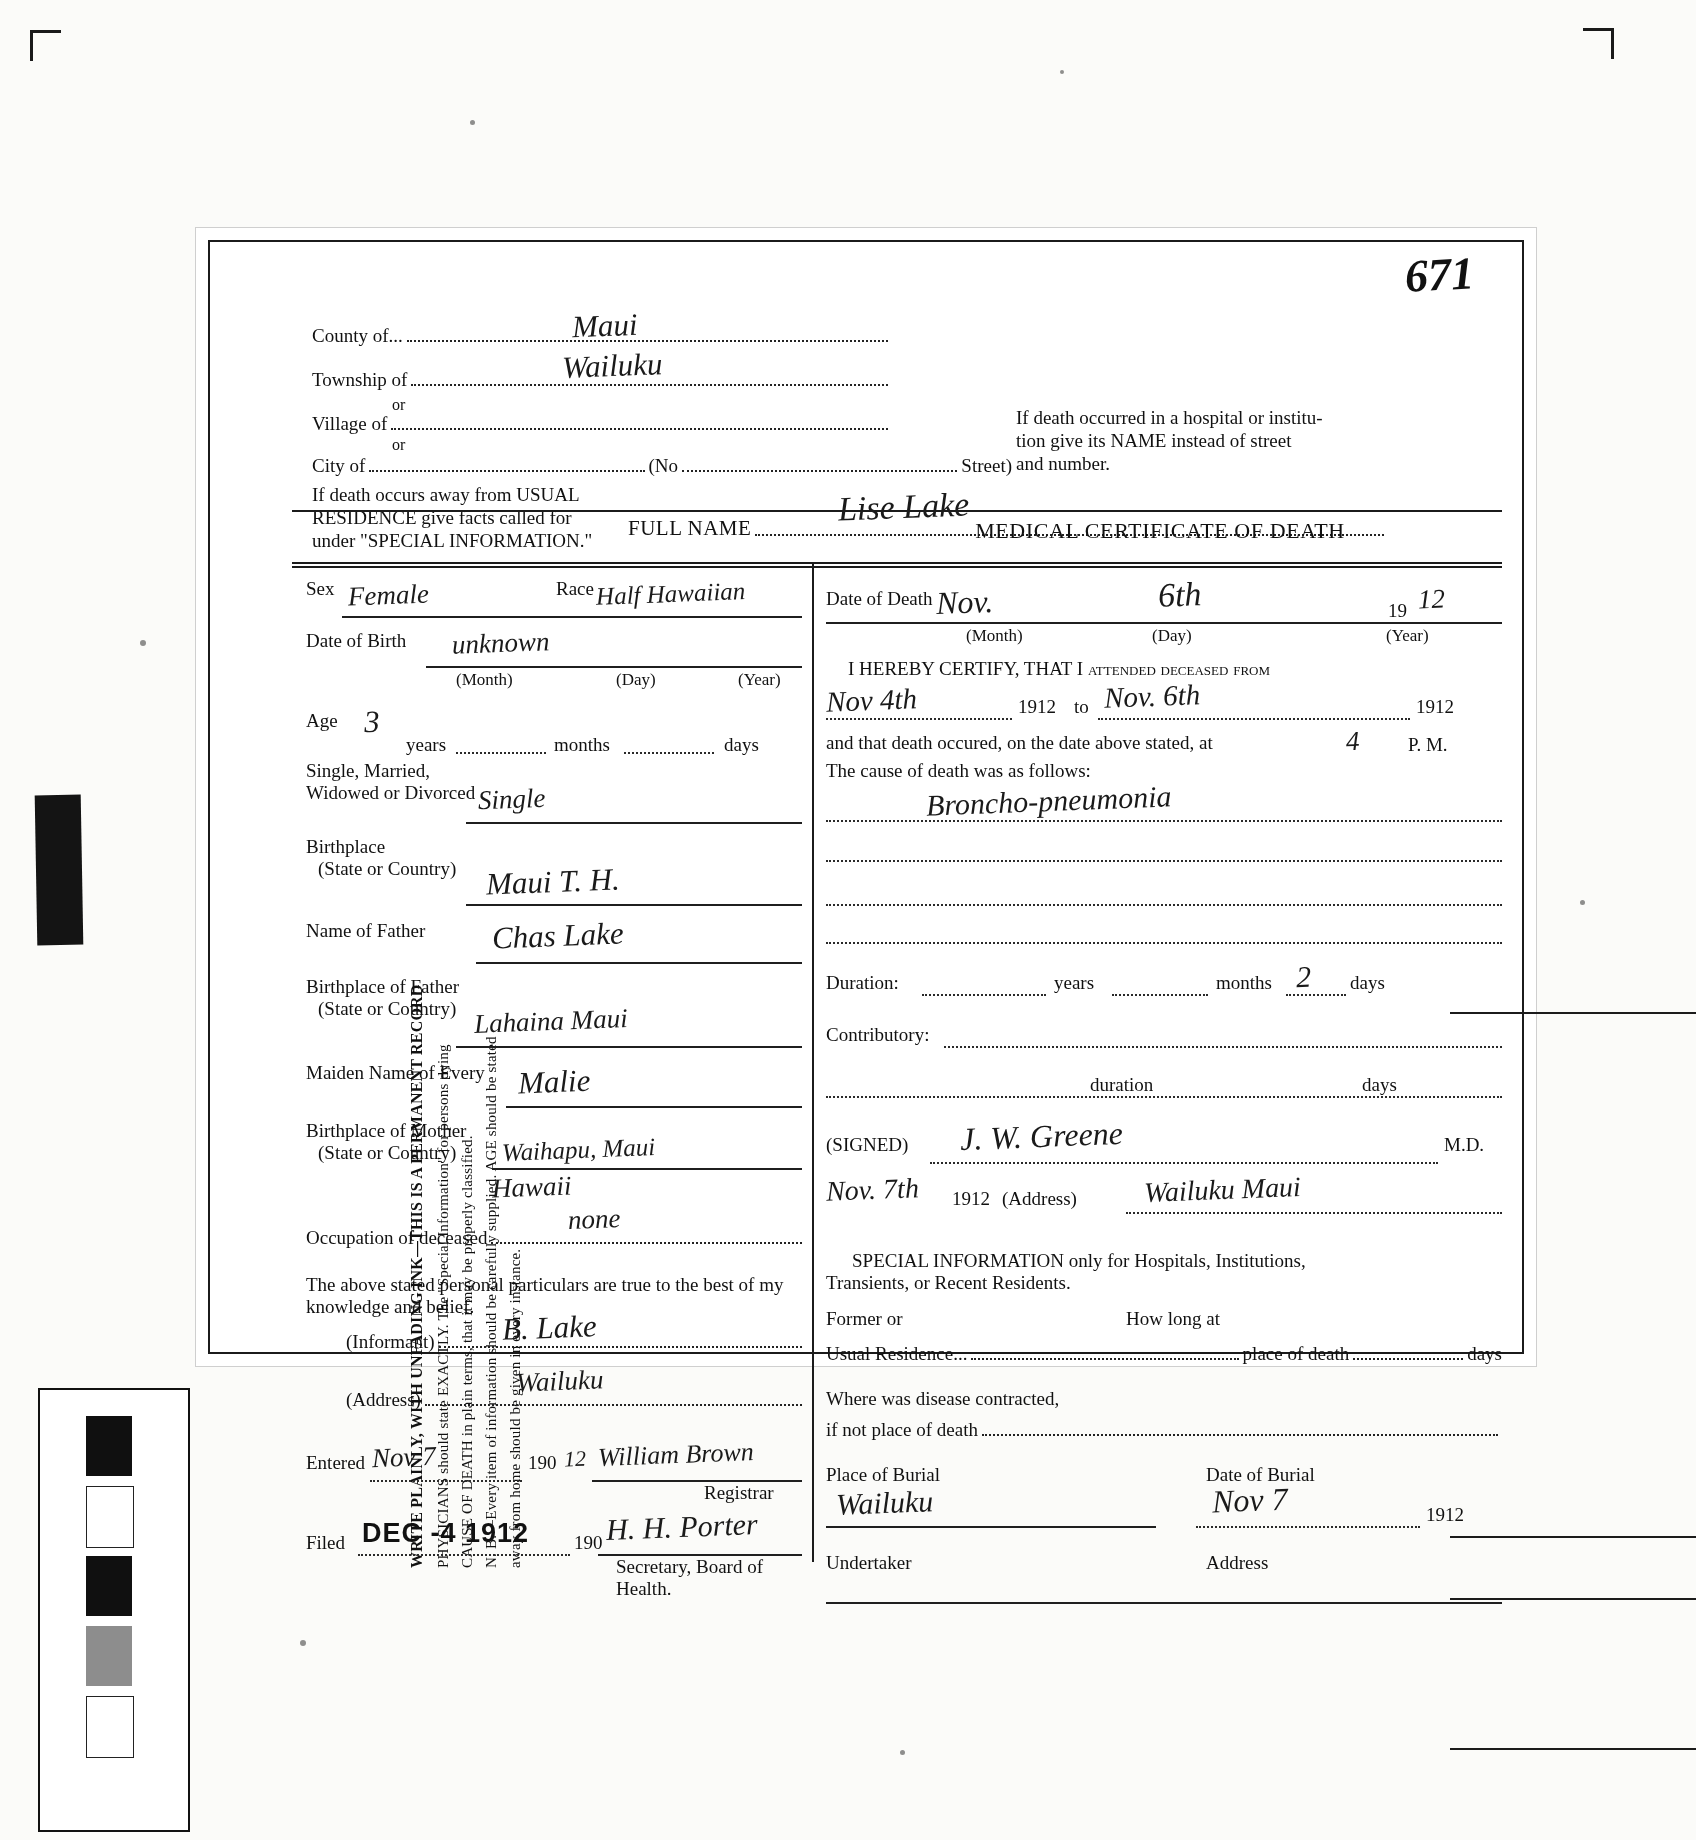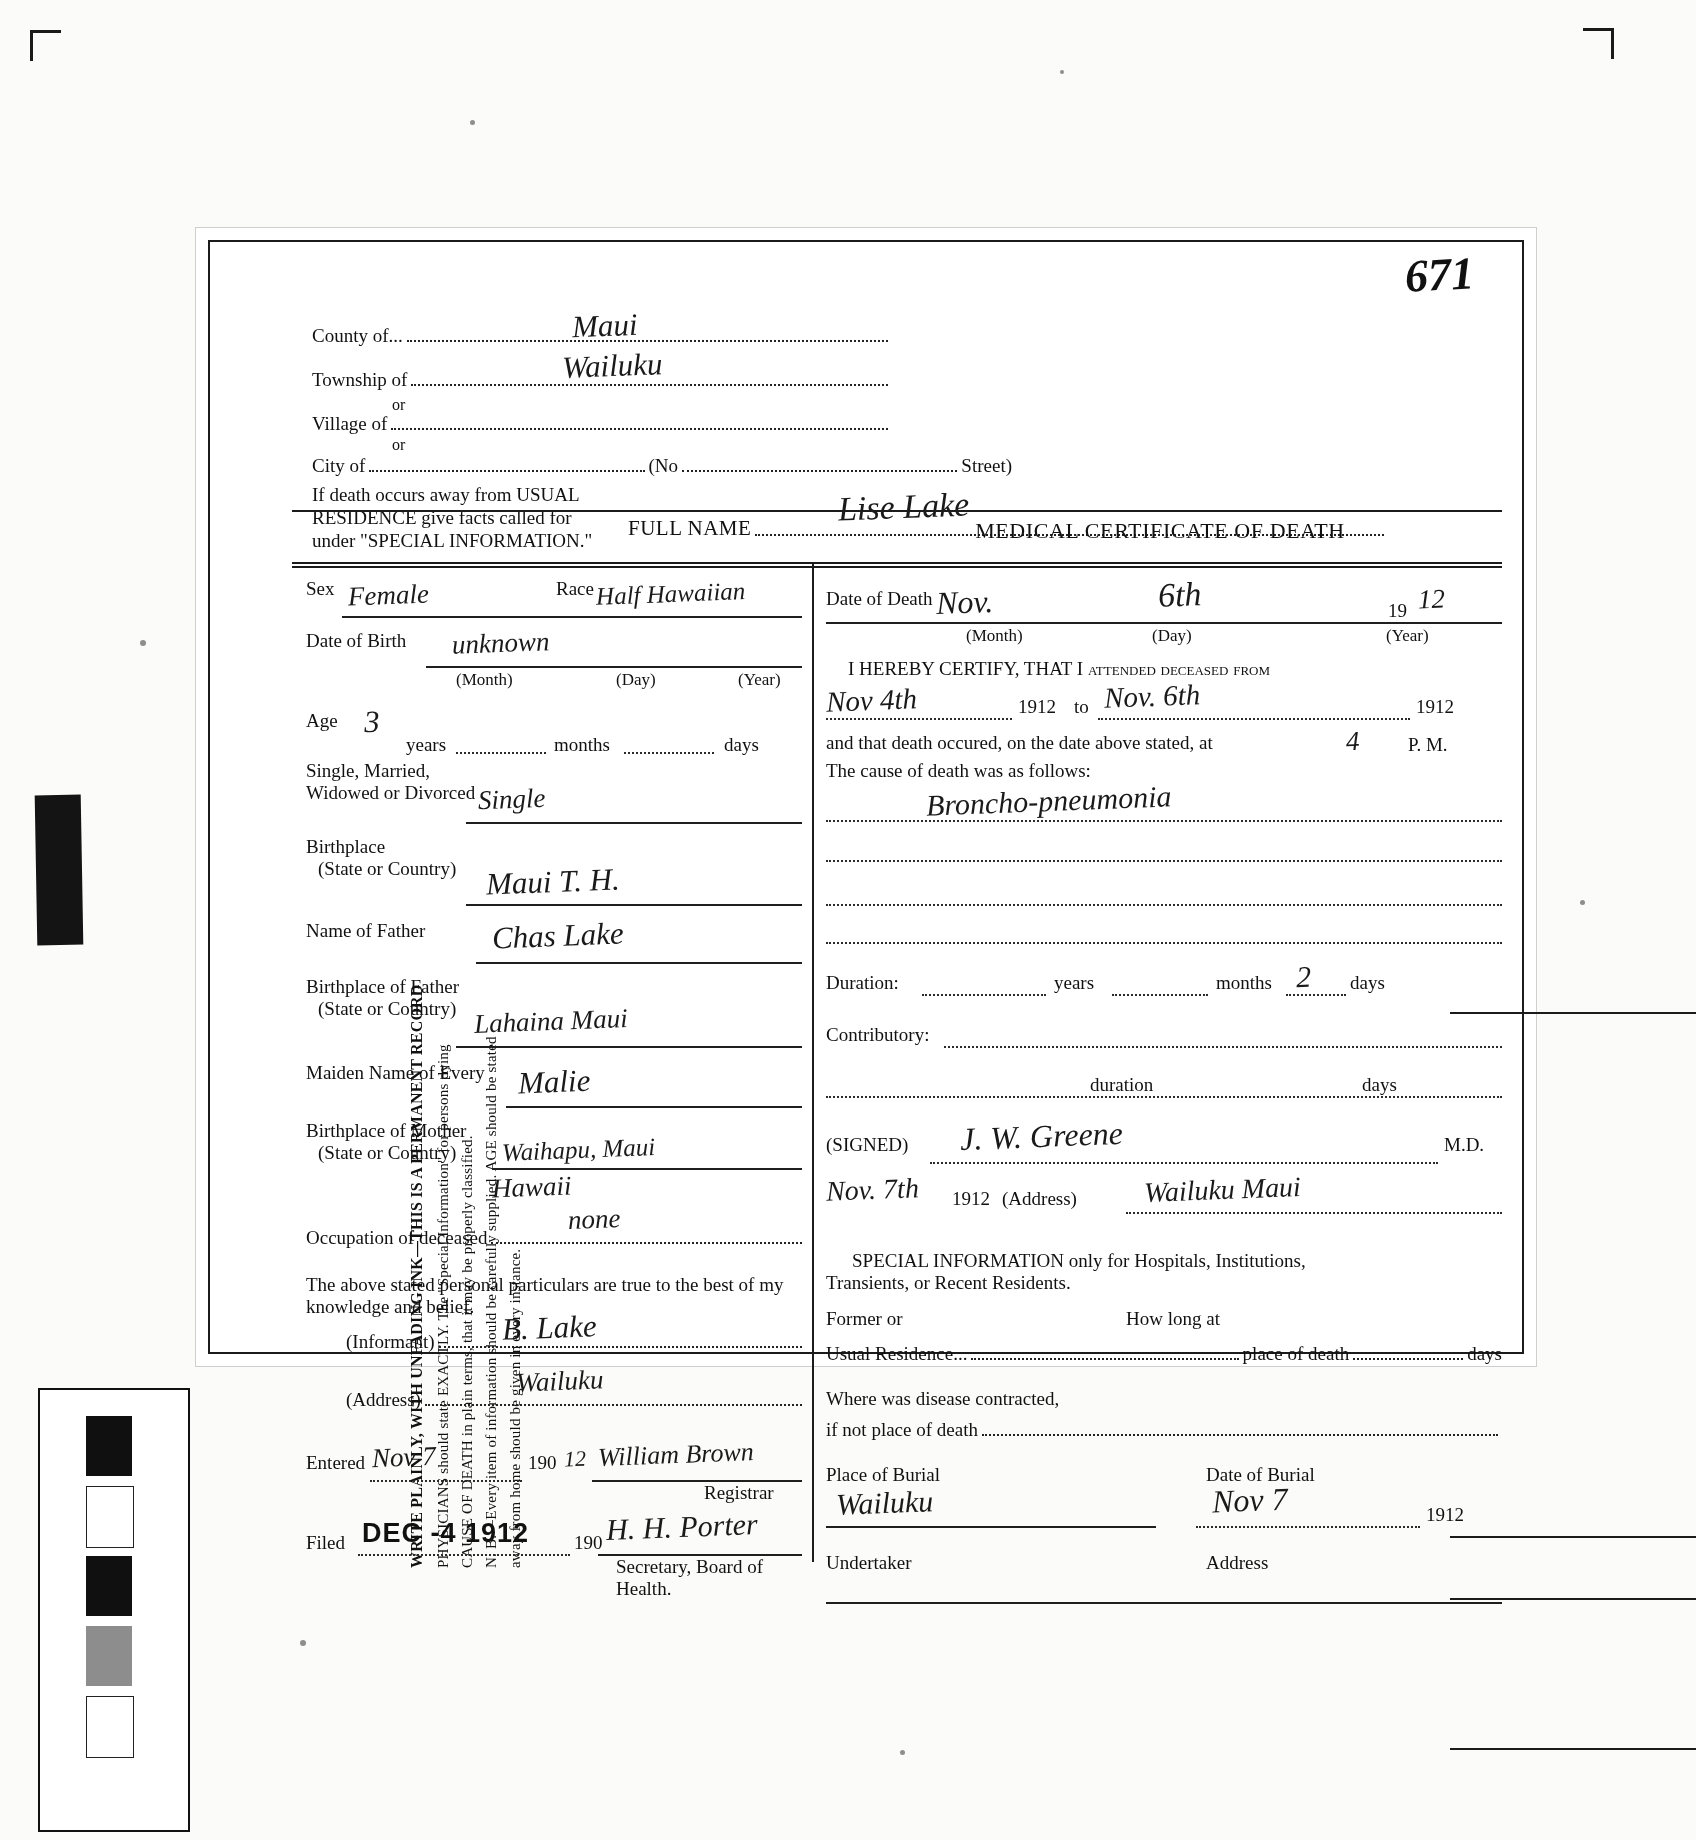--- a/index.html
+++ b/index.html
@@ -138,20 +138,25 @@
     <div class="fieldrow" style="left:116px;top:226px;width:700px;">
       <div class="row">
         <span class="lbl">City of</span>
         <span class="dots"></span>
         <span class="lbl">(No</span>
         <span class="dots"></span>
         <span class="lbl">Street)</span>
       </div>
     </div>
 
+    <div class="fieldrow" style="left:820px;top:178px;width:500px;line-height:1.22;">
+      <div class="lbl">If death occurred in a hospital or institu-</div>
+      <div class="lbl">tion give its  NAME  instead of street</div>
+      <div class="lbl">and number.</div>
+    </div>
 
     <div class="fieldrow" style="left:116px;top:256px;width:310px;line-height:1.2;">
       <div class="lbl">If death occurs away from USUAL</div>
       <div class="lbl">RESIDENCE give facts called for</div>
       <div class="lbl">under "SPECIAL INFORMATION."</div>
     </div>
 
     <div class="fieldrow" style="left:432px;top:288px;width:760px;">
       <div class="row">
         <span class="lbl" style="font-size:21px;letter-spacing:.5px;">FULL NAME</span>

